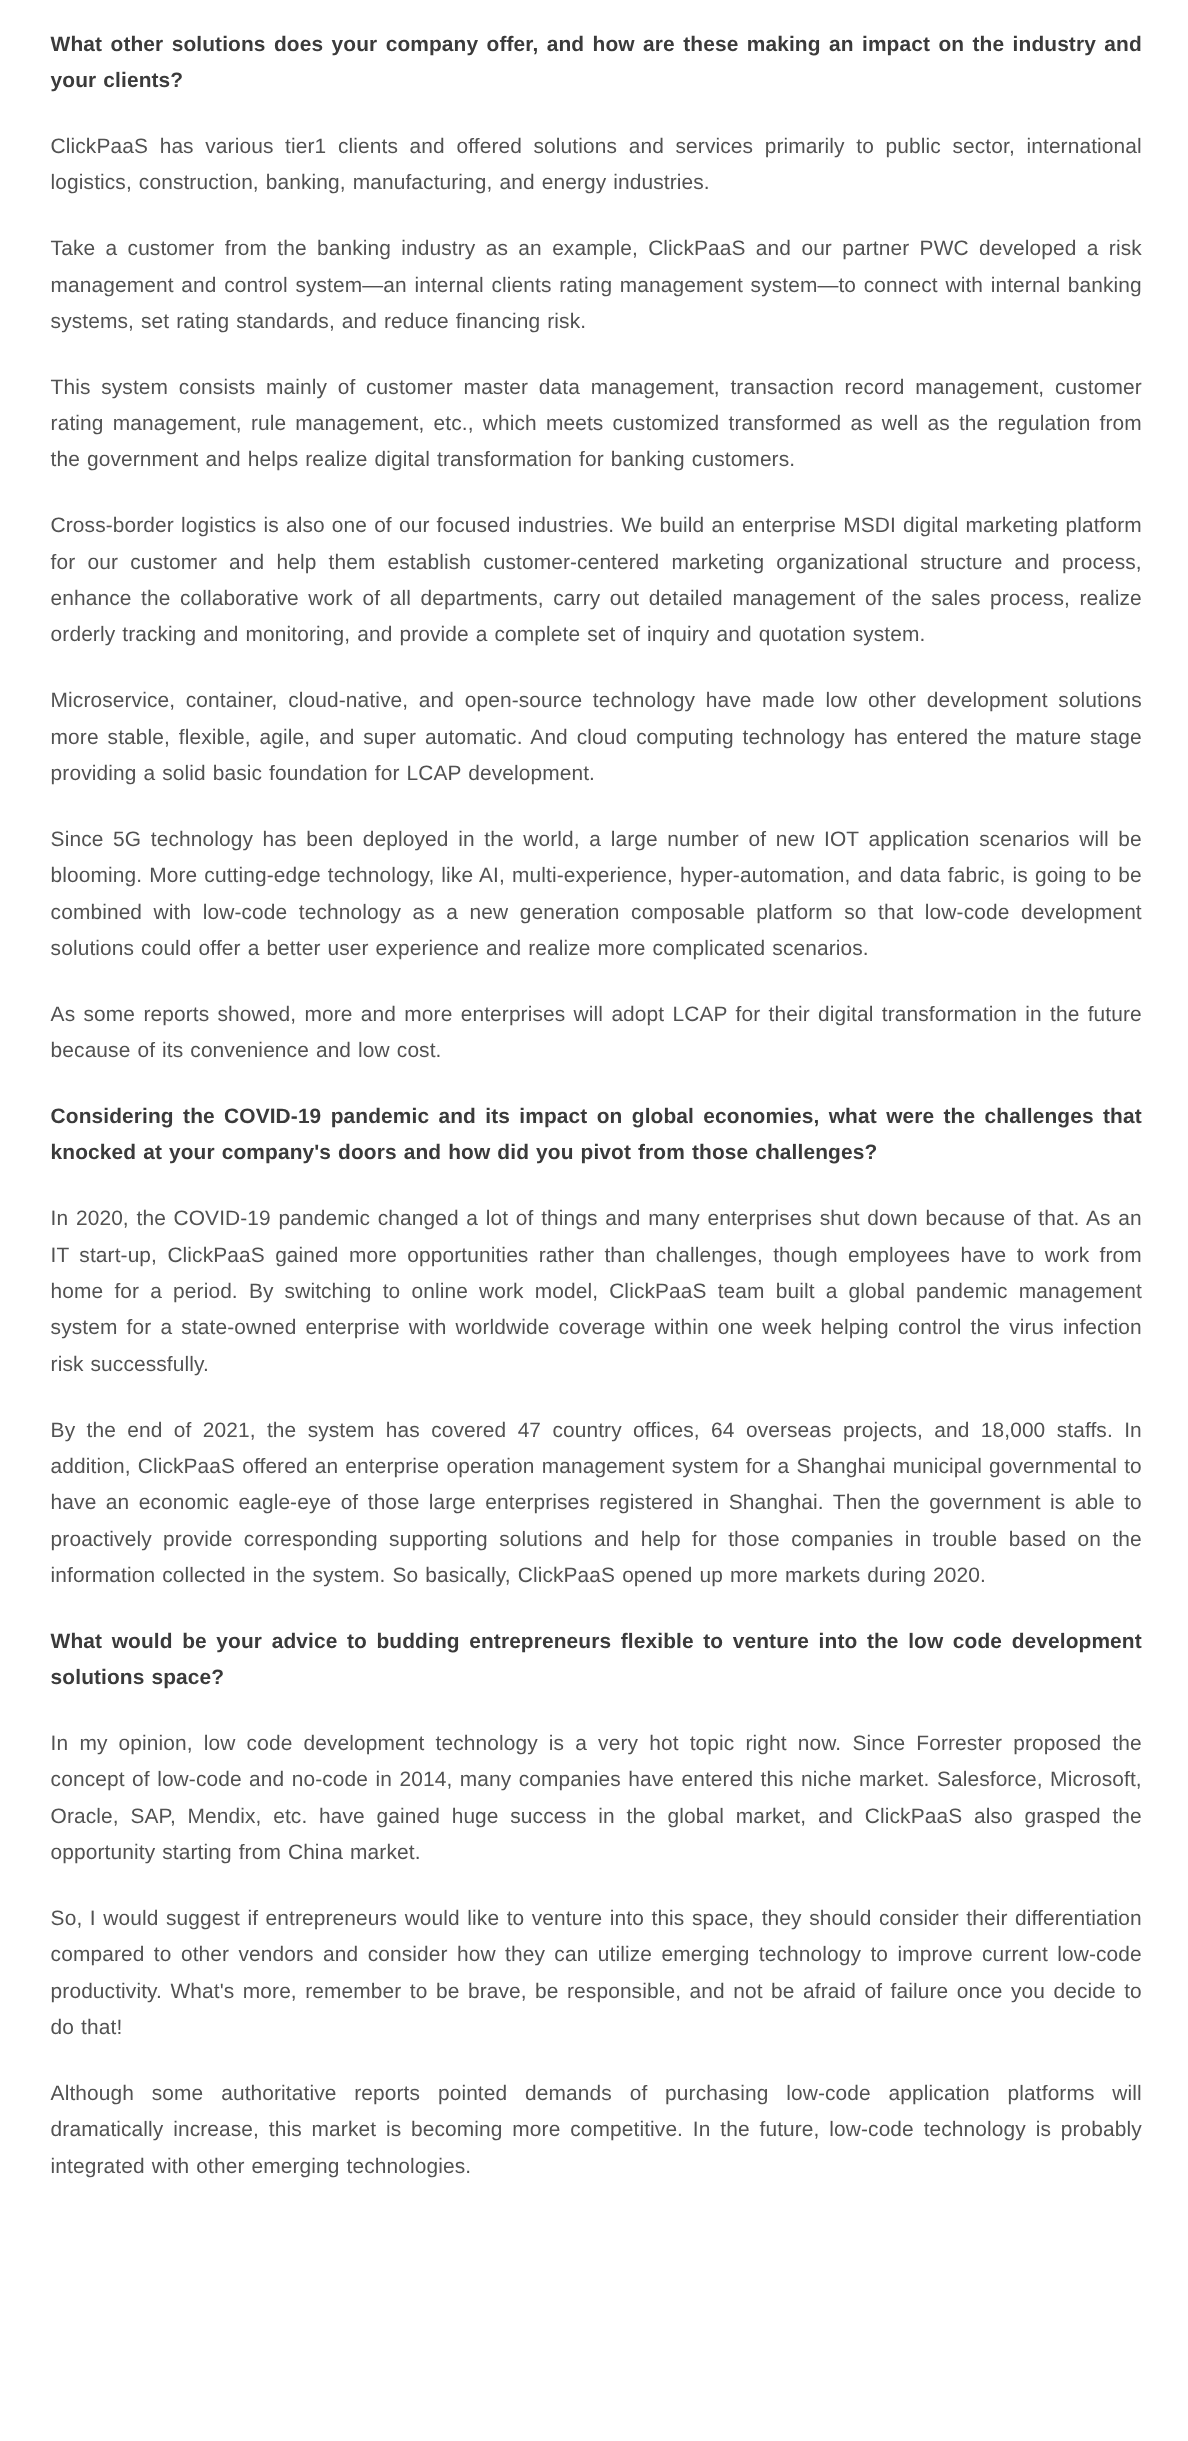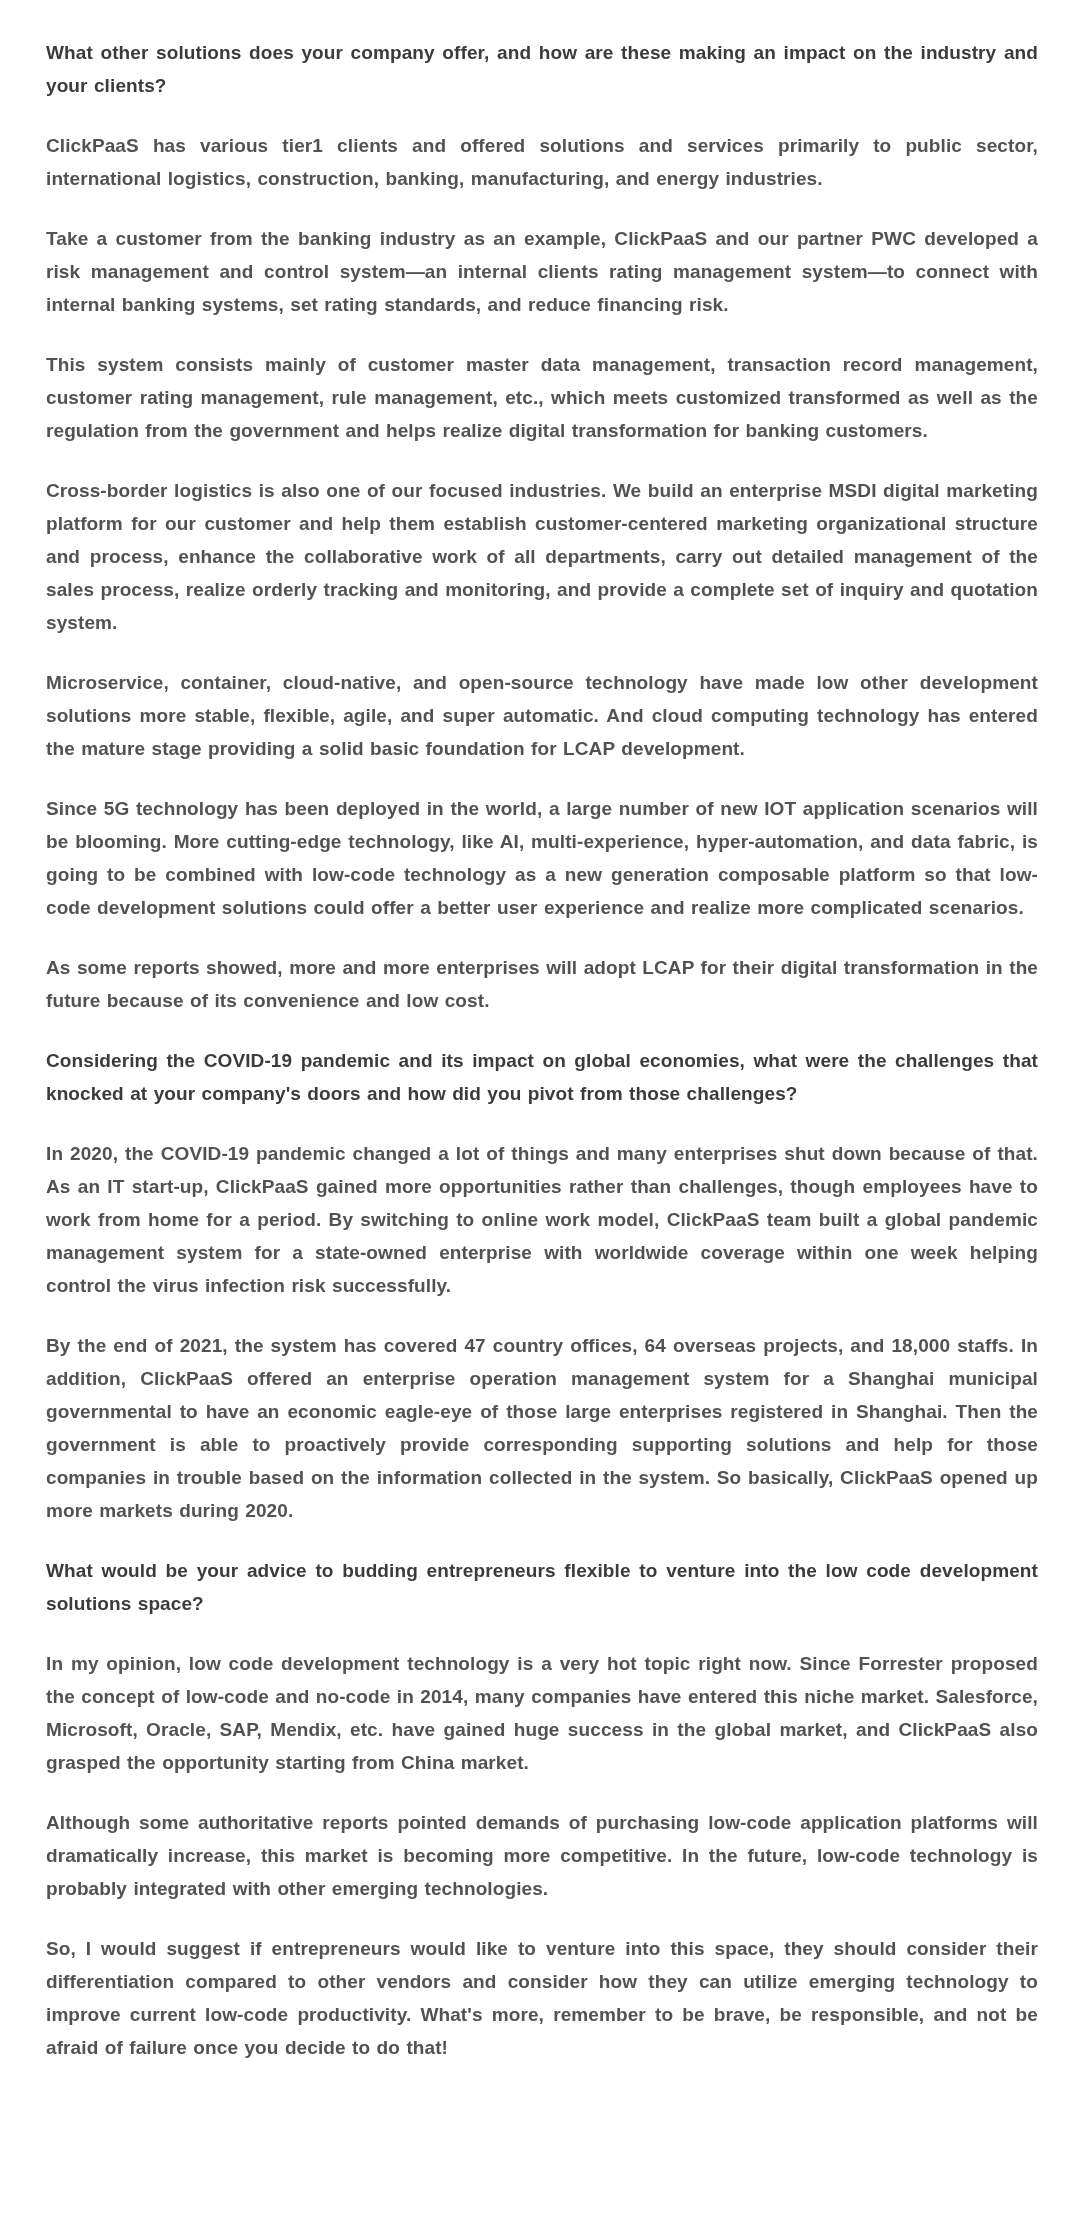--- a/index.html
+++ b/index.html
@@ -8,56 +8,56 @@
     background: #ffffff;
   }
   body {
     width: 1080px;
     min-height: 2219px;
     box-sizing: border-box;
   }
   .article {
     box-sizing: border-box;
     width: 1080px;
-    padding: 36px 42px 20px 46px;
+    padding: 24px 42px 20px 46px;
     font-family: "Liberation Sans", "DejaVu Sans", sans-serif;
   }
   .article p {
     margin: 0 0 27px 0;
     font-size: 19px;
     line-height: 33px;
     text-align: justify;
     text-justify: inter-word;
     letter-spacing: 0.1px;
     word-spacing: 1px;
   }
   .article p:last-child {
     margin-bottom: 0;
   }
   .question {
     font-weight: bold;
     color: #3b3b3b;
   }
   .answer {
-    font-weight: bold;
+    font-weight: normal;
     color: #525252;
   }
 </style>
 </head>
 <body>
 
 <div class="article">
   <p class="question">What other solutions does your company offer, and how are these making an impact on the industry and your clients?</p>
   <p class="answer">ClickPaaS has various tier1 clients and offered solutions and services primarily to public sector, international logistics, construction, banking, manufacturing, and energy industries.</p>
   <p class="answer">Take a customer from the banking industry as an example, ClickPaaS and our partner PWC developed a risk management and control system—an internal clients rating management system—to connect with internal banking systems, set rating standards, and reduce financing risk.</p>
   <p class="answer">This system consists mainly of customer master data management, transaction record management, customer rating management, rule management, etc., which meets customized transformed as well as the regulation from the government and helps realize digital transformation for banking customers.</p>
   <p class="answer">Cross-border logistics is also one of our focused industries. We build an enterprise MSDI digital marketing platform for our customer and help them establish customer-centered marketing organizational structure and process, enhance the collaborative work of all departments, carry out detailed management of the sales process, realize orderly tracking and monitoring, and provide a complete set of inquiry and quotation system.</p>
   <p class="answer">Microservice, container, cloud-native, and open-source technology have made low other development solutions more stable, flexible, agile, and super automatic. And cloud computing technology has entered the mature stage providing a solid basic foundation for LCAP development.</p>
   <p class="answer">Since 5G technology has been deployed in the world, a large number of new IOT application scenarios will be blooming. More cutting-edge technology, like AI, multi-experience, hyper-automation, and data fabric, is going to be combined with low-code technology as a new generation composable platform so that low-code development solutions could offer a better user experience and realize more complicated scenarios.</p>
   <p class="answer">As some reports showed, more and more enterprises will adopt LCAP for their digital transformation in the future because of its convenience and low cost.</p>
   <p class="question">Considering the COVID-19 pandemic and its impact on global economies, what were the challenges that knocked at your company's doors and how did you pivot from those challenges?</p>
   <p class="answer">In 2020, the COVID-19 pandemic changed a lot of things and many enterprises shut down because of that. As an IT start-up, ClickPaaS gained more opportunities rather than challenges, though employees have to work from home for a period. By switching to online work model, ClickPaaS team built a global pandemic management system for a state-owned enterprise with worldwide coverage within one week helping control the virus infection risk successfully.</p>
   <p class="answer">By the end of 2021, the system has covered 47 country offices, 64 overseas projects, and 18,000 staffs. In addition, ClickPaaS offered an enterprise operation management system for a Shanghai municipal governmental to have an economic eagle-eye of those large enterprises registered in Shanghai. Then the government is able to proactively provide corresponding supporting solutions and help for those companies in trouble based on the information collected in the system. So basically, ClickPaaS opened up more markets during 2020.</p>
   <p class="question">What would be your advice to budding entrepreneurs flexible to venture into the low code development solutions space?</p>
   <p class="answer">In my opinion, low code development technology is a very hot topic right now. Since Forrester proposed the concept of low-code and no-code in 2014, many companies have entered this niche market. Salesforce, Microsoft, Oracle, SAP, Mendix, etc. have gained huge success in the global market, and ClickPaaS also grasped the opportunity starting from China market.</p>
+  <p class="answer">So, I would suggest if entrepreneurs would like to venture into this space, they should consider their differentiation compared to other vendors and consider how they can utilize emerging technology to improve current low-code productivity. What's more, remember to be brave, be responsible, and not be afraid of failure once you decide to do that!</p>
   <p class="answer">Although some authoritative reports pointed demands of purchasing low-code application platforms will dramatically increase, this market is becoming more competitive. In the future, low-code technology is probably integrated with other emerging technologies.</p>
-  <p class="answer">So, I would suggest if entrepreneurs would like to venture into this space, they should consider their differentiation compared to other vendors and consider how they can utilize emerging technology to improve current low-code productivity. What's more, remember to be brave, be responsible, and not be afraid of failure once you decide to do that!</p>
 </div>
 
 </body></html>

